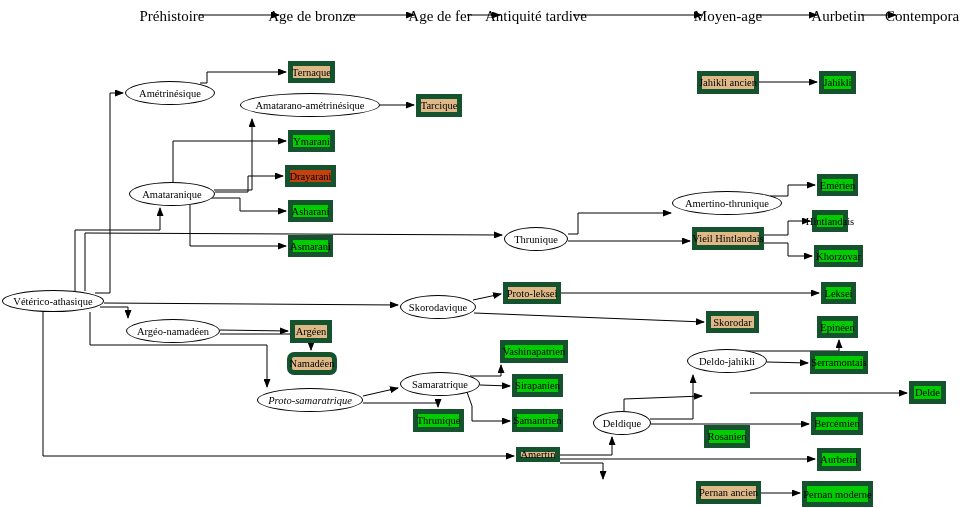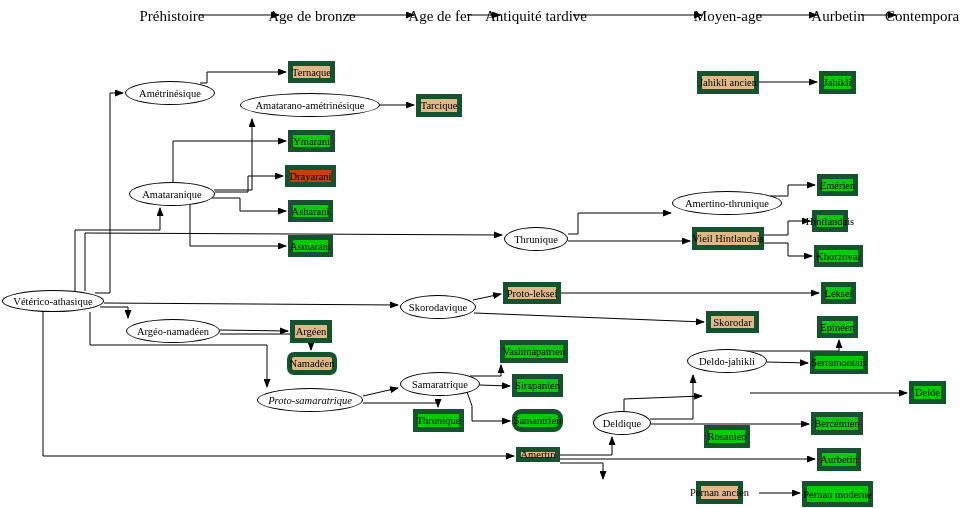--- a/index.html
+++ b/index.html
@@ -97,34 +97,34 @@
       <div class="node ellipse" style="background: rgb(255, 255, 255); left: 687px; top: 349px; width: 80px; height: 24px;">Deldo-jahikli</div>
       <div class="node box" style="background: rgb(222, 184, 135); left: 288px; top: 61px; width: 47px; height: 22px;">Ternaque</div>
       <div class="node box" style="background: rgb(222, 184, 135); left: 416px; top: 94px; width: 46px; height: 23px;">Tarcique</div>
       <div class="node box" style="background: rgb(222, 184, 135); left: 697px; top: 71px; width: 62px; height: 23px;">Jahikli ancien</div>
       <div class="node box" style="background: rgb(222, 184, 135); left: 692px; top: 227px; width: 72px; height: 23px;">Vieil Hintlandais</div>
       <div class="node box" style="background: rgb(222, 184, 135); left: 503px; top: 282px; width: 58px; height: 22px;">Proto-leksei</div>
       <div class="node box" style="background: rgb(222, 184, 135); left: 706px; top: 311px; width: 53px; height: 22px;">Skorodar</div>
       <div class="node box" style="background: rgb(222, 184, 135); left: 290px; top: 320px; width: 42px; height: 23px;">Argéen</div>
       <div class="node box" style="background: rgb(222, 184, 135); left: 287px; top: 352px; width: 50px; height: 23px; border-radius: 7px;">Namadéen</div>
       <div class="node box" style="background: rgb(222, 184, 135); left: 516px; top: 447px; width: 44px; height: 15px;">Amertin</div>
-      <div class="node box" style="background: rgb(222, 184, 135); left: 696px; top: 481px; width: 47px; height: 23px;">Pernan ancien</div>
+      <div class="node box" style="background: rgb(222, 184, 135); left: 696px; top: 481px; width: 65px; height: 23px;">Pernan ancien</div>
       <div class="node box" style="background: rgb(0, 204, 0); left: 819px; top: 71px; width: 37px; height: 23px;">Jahikli</div>
       <div class="node box" style="background: rgb(0, 204, 0); left: 288px; top: 130px; width: 47px; height: 22px;">Ymarani</div>
       <div class="node box" style="background: #c2410c; left: 285px; top: 165px; width: 51px; height: 22px;">Drayarani</div>
       <div class="node box" style="background: rgb(0, 204, 0); left: 288px; top: 200px; width: 45px; height: 22px;">Asharani</div>
       <div class="node box" style="background: rgb(0, 204, 0); left: 288px; top: 235px; width: 45px; height: 22px;">Asmarani</div>
       <div class="node box" style="background: rgb(0, 204, 0); left: 817px; top: 174px; width: 41px; height: 22px;">Emérien</div>
       <div class="node box" style="background: rgb(0, 204, 0); left: 812px; top: 210px; width: 36px; height: 22px;">Hintlandais</div>
       <div class="node box" style="background: rgb(0, 204, 0); left: 814px; top: 245px; width: 49px; height: 22px;">Khorzovar</div>
       <div class="node box" style="background: rgb(0, 204, 0); left: 821px; top: 282px; width: 35px; height: 22px;">Leksei</div>
       <div class="node box" style="background: rgb(0, 204, 0); left: 817px; top: 316px; width: 41px; height: 22px;">Epinéen</div>
       <div class="node box" style="background: rgb(0, 204, 0); left: 500px; top: 340px; width: 68px; height: 23px;">Vashinapatrien</div>
       <div class="node box" style="background: rgb(0, 204, 0); left: 512px; top: 374px; width: 51px; height: 23px;">Sirapanien</div>
-      <div class="node box" style="background: rgb(0, 204, 0); left: 512px; top: 409px; width: 51px; height: 23px; border-radius: 9px;">Samantrien</div>
+      <div class="node box" style="background: rgb(0, 204, 0); left: 512px; top: 409px; width: 51px; height: 23px;">Samantrien</div>
       <div class="node box" style="background: rgb(0, 204, 0); left: 413px; top: 409px; width: 51px; height: 23px;">Thrunique</div>
       <div class="node box" style="background: rgb(0, 204, 0); left: 810px; top: 351px; width: 58px; height: 23px;">Serramontais</div>
       <div class="node box" style="background: rgb(0, 204, 0); left: 704px; top: 381px; width: 46px; height: 23px; margin-top: 44px;">Rosanien</div>
       <div class="node box" style="background: rgb(0, 204, 0); left: 909px; top: 381px; width: 37px; height: 23px;">Delde</div>
       <div class="node box" style="background: rgb(0, 204, 0); left: 811px; top: 412px; width: 52px; height: 23px;">Bercémien</div>
       <div class="node box" style="background: rgb(0, 204, 0); left: 817px; top: 448px; width: 44px; height: 23px;">Aurbetin</div>
       <div class="node box" style="background: rgb(0, 204, 0); left: 802px; top: 481px; width: 71px; height: 26px;">Pernan moderne</div>
     </div>
 </div>
 

